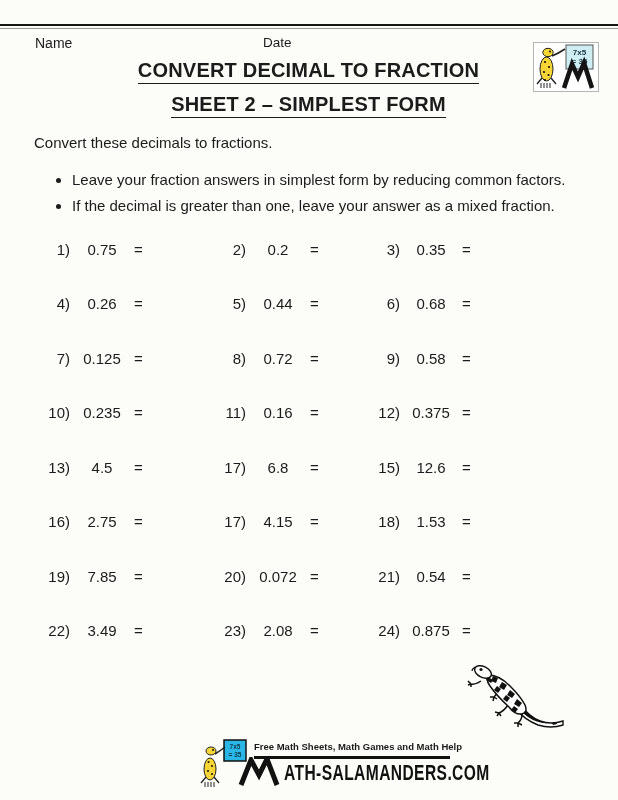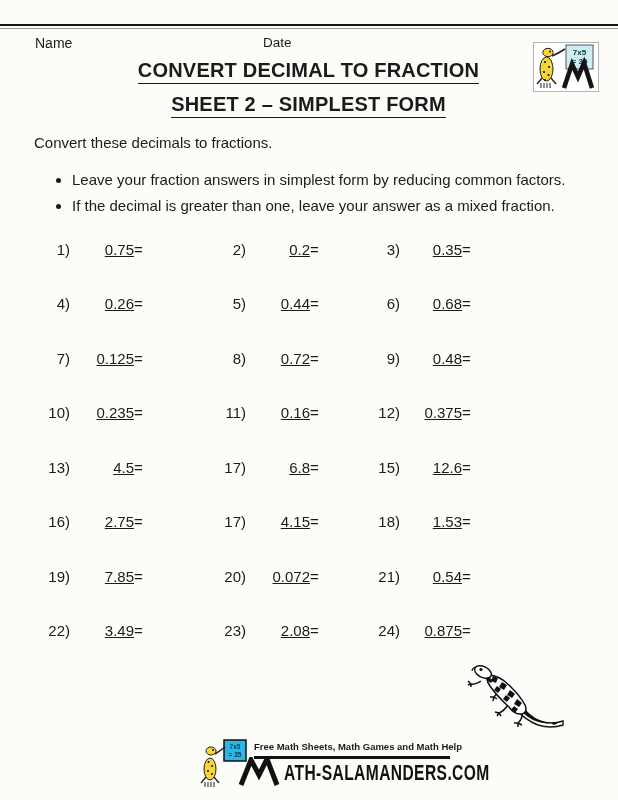--- a/index.html
+++ b/index.html
@@ -23,21 +23,21 @@
   .title .u{display:inline-block;border-bottom:1.8px solid #1b1b1b;padding-bottom:1px;}
   .intro{position:absolute;left:34px;top:134px;font-size:15px;text-align:center;}
   .bullets{position:absolute;left:50px;top:171px;margin:0;padding:0 0 0 22px;font-size:15px;}
   .bullets li{margin:0 0 8px 0;line-height:18px;}
   table.problems{
     position:absolute;left:28px;top:222px;width:562px;
     border-collapse:collapse;table-layout:fixed;
   }
   table.problems td{height:54.5px;font-size:15px;padding:0;vertical-align:middle;}
   td.pnum{text-align:right;}
-  td.pval{text-align:right;text-decoration:underline;}
+  td.pval{text-align:center;}
   td.peq{text-align:left;padding-left:9px;}
   .gecko{position:absolute;left:466px;top:662px;width:104px;height:74px;}
   .footer{position:absolute;left:198px;top:737px;width:268px;height:56px;}
   .footer .fsal{position:absolute;left:0;top:2px;}
   .footer .tagline{
     position:absolute;left:56px;top:4px;width:175px;text-align:center;
     font-size:9.5px;font-weight:bold;white-space:nowrap;
   }
   .footer .fline{position:absolute;left:56px;top:19px;width:196px;height:2.5px;background:#111;}
   .footer .bigm{position:absolute;left:40px;top:20px;}
@@ -128,21 +128,21 @@
           <td class="peq">=</td>
         </tr>
         <tr>
           <td class="pnum">7)</td>
           <td class="pval">0.125</td>
           <td class="peq">=</td>
           <td class="pnum">8)</td>
           <td class="pval">0.72</td>
           <td class="peq">=</td>
           <td class="pnum">9)</td>
-          <td class="pval">0.48</td>
+          <td class="pval">0.58</td>
           <td class="peq">=</td>
         </tr>
         <tr>
           <td class="pnum">10)</td>
           <td class="pval">0.235</td>
           <td class="peq">=</td>
           <td class="pnum">11)</td>
           <td class="pval">0.16</td>
           <td class="peq">=</td>
           <td class="pnum">12)</td>

